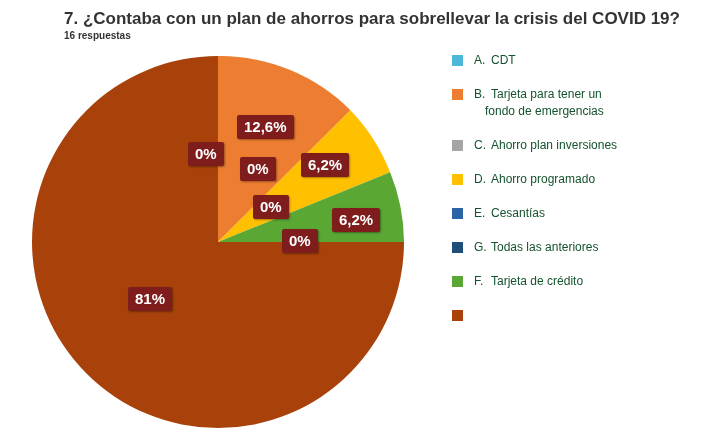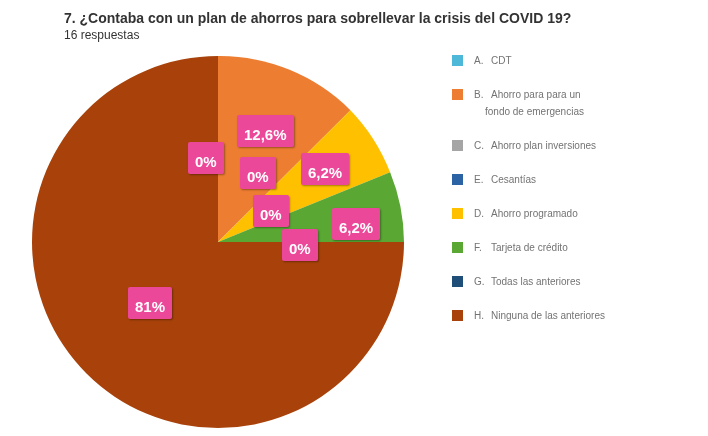--- a/index.html
+++ b/index.html
@@ -15,29 +15,29 @@
     overflow: hidden;
     position: relative;
   }
   #title-block {
     position: absolute;
     left: 64px;
     top: 10px;
     width: 560px;
   }
   #chart-title {
-    font-size: 14px;
+    font-size: 17px;
     font-weight: bold;
     color: #333333;
     line-height: 17px;
     white-space: nowrap;
   }
   #chart-subtitle {
-    font-size: 12px;
-    font-weight: normal;
+    font-size: 10px;
+    font-weight: bold;
     color: #333333;
     line-height: 17px;
   }
   #pie-area {
     position: absolute;
     left: 18px;
     top: 52px;
     width: 400px;
     height: 378px;
   }
@@ -46,25 +46,25 @@
     left: 14px;
     top: 4px;
     width: 372px;
     height: 372px;
   }
   #pie-svg {
     display: block;
   }
   .data-label {
     position: absolute;
-    background: #ec4899;
+    background: #7f1d1d;
     color: #ffffff;
     font-size: 15px;
     font-weight: bold;
-    padding: 11px 7px 4px 7px;
+    padding: 3px 7px 4px 7px;
     border-radius: 2px;
     box-shadow: 1px 1px 2px rgba(0,0,0,0.35);
     white-space: nowrap;
     line-height: 17px;
   }
   #legend {
     position: absolute;
     left: 452px;
     top: 52px;
     width: 250px;
@@ -75,22 +75,22 @@
     margin-bottom: 17px;
   }
   .legend-swatch {
     width: 11px;
     height: 11px;
     margin-top: 3px;
     margin-right: 11px;
     flex: 0 0 auto;
   }
   .legend-text {
-    font-size: 10px;
-    color: #737373;
+    font-size: 12px;
+    color: #14532d;
     line-height: 17px;
   }
   .legend-text .key {
     display: inline-block;
     min-width: 17px;
   }
 </style>
 </head>
 <body>
 
@@ -125,46 +125,45 @@
 
 <div id="legend">
 
   <div class="legend-item">
     <span class="legend-swatch" style="background:#4db8d8"></span>
     <span class="legend-text"><span class="key">A.</span><span>CDT</span></span>
   </div>
 
   <div class="legend-item">
     <span class="legend-swatch" style="background:#ed7d31"></span>
-    <span class="legend-text"><span class="key">B.</span><span>Ahorro para para un</span><br><span style="display:inline-block;margin-left:11px;">fondo de emergencias</span></span>
+    <span class="legend-text"><span class="key">B.</span><span>Tarjeta para tener un</span><br><span style="display:inline-block;margin-left:11px;">fondo de emergencias</span></span>
   </div>
 
   <div class="legend-item">
     <span class="legend-swatch" style="background:#a5a5a5"></span>
     <span class="legend-text"><span class="key">C.</span><span>Ahorro plan inversiones</span></span>
   </div>
 
   <div class="legend-item">
+    <span class="legend-swatch" style="background:#ffc000"></span>
+    <span class="legend-text"><span class="key">D.</span><span>Ahorro programado</span></span>
+  </div>
+
+  <div class="legend-item">
     <span class="legend-swatch" style="background:#2c63a5"></span>
     <span class="legend-text"><span class="key">E.</span><span>Cesantías</span></span>
   </div>
 
   <div class="legend-item">
-    <span class="legend-swatch" style="background:#ffc000"></span>
-    <span class="legend-text"><span class="key">D.</span><span>Ahorro programado</span></span>
+    <span class="legend-swatch" style="background:#1f4e79"></span>
+    <span class="legend-text"><span class="key">G.</span><span>Todas las anteriores</span></span>
   </div>
 
   <div class="legend-item">
     <span class="legend-swatch" style="background:#5aa734"></span>
     <span class="legend-text"><span class="key">F.</span><span>Tarjeta de crédito</span></span>
   </div>
 
   <div class="legend-item">
-    <span class="legend-swatch" style="background:#1f4e79"></span>
-    <span class="legend-text"><span class="key">G.</span><span>Todas las anteriores</span></span>
-  </div>
-
-  <div class="legend-item">
     <span class="legend-swatch" style="background:#a8420a"></span>
-    <span class="legend-text"><span class="key">H.</span><span>Ninguna de las anteriores</span></span>
   </div>
 
 </div>
 
 </body></html>

